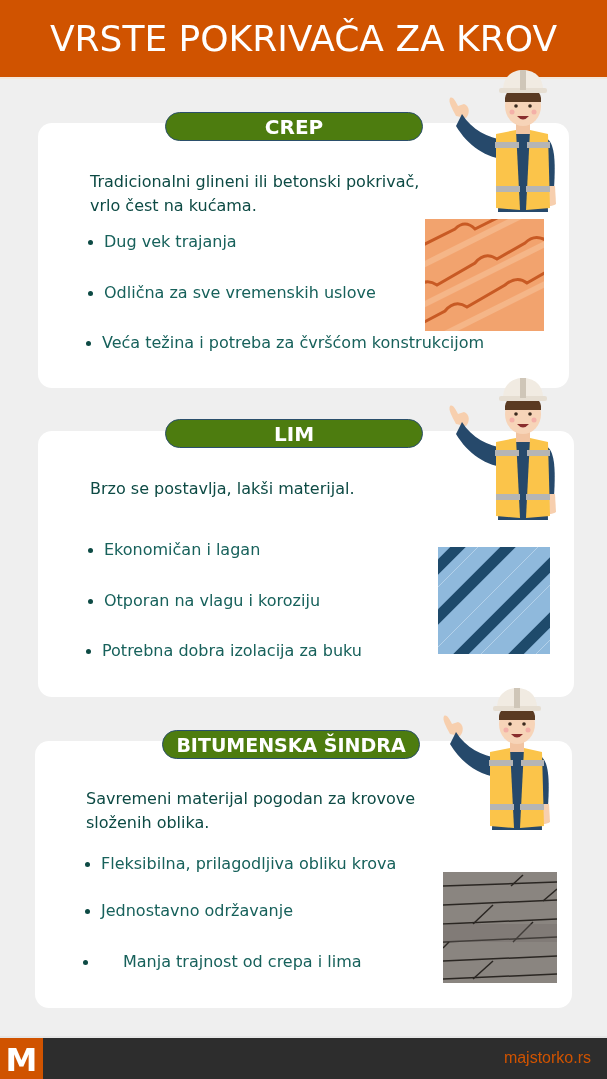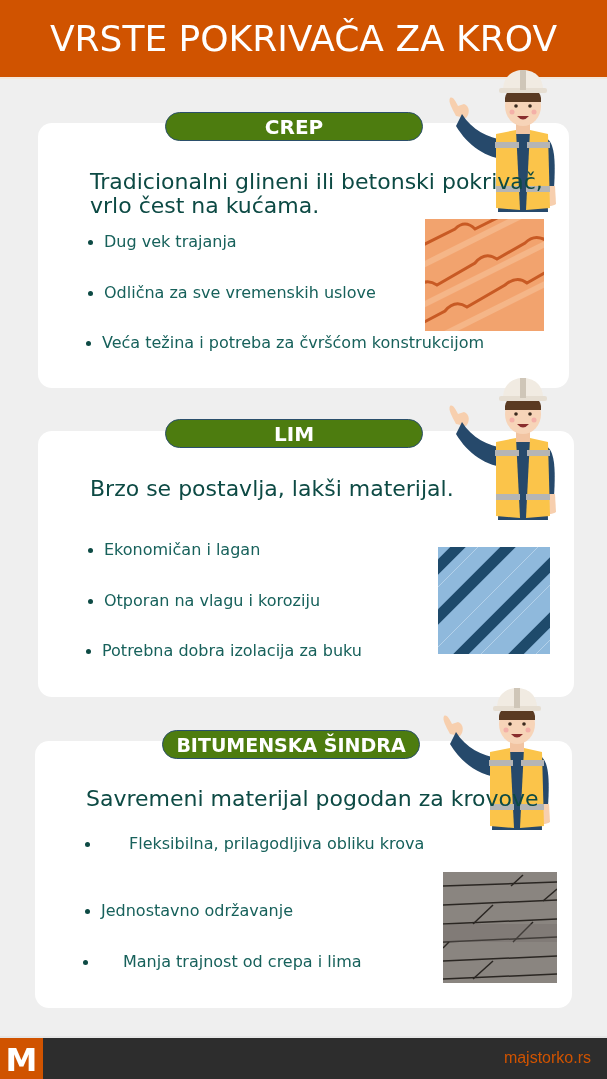--- a/index.html
+++ b/index.html
@@ -9,21 +9,21 @@
   .header { position: absolute; left: 0; top: 0; width: 607px; height: 79px; background: #d05300;
             display: flex; align-items: center; justify-content: center; border-bottom: 2px solid #f4e7dc; }
   .header h1 { color: #fff; font-family: "DejaVu Sans", sans-serif; font-weight: normal; font-size: 36px;
                letter-spacing: 0px; }
 
   .card { position: absolute; background: #fff; border-radius: 14px; }
   .pill { position: absolute; background: #4d7c0f; border-radius: 16px; color: #fff;
           font-family: "DejaVu Sans", sans-serif; font-weight: bold; font-size: 20px;
           display: flex; align-items: center; justify-content: center; height: 29px;
           border: 1.5px solid #2b4f6b; }
-  .intro { position: absolute; color: #0d4a44; font-family: "DejaVu Sans", sans-serif; font-size: 22px; line-height: 24px; }
+  .intro { position: absolute; color: #0d4a44; font-family: "DejaVu Sans", sans-serif; font-size: 16px; line-height: 24px; }
   .bullet { position: absolute; color: #17615b; font-family: "DejaVu Sans", sans-serif; font-size: 16px;
             line-height: 20px; display: flex; align-items: center; white-space: nowrap; }
   .bullet .dot { width: 5px; height: 5px; border-radius: 50%; background: #0d4a44; margin-right: 11px; flex: none; }
 
   .photo { position: absolute; overflow: hidden; }
 
   .worker { position: absolute; width: 130px; height: 150px; }
 
   .footer { position: absolute; left: 0; top: 1036px; width: 607px; height: 43px; background: #2d2d2d;
             border-top: 2px solid #e6e6e6; }
@@ -148,22 +148,23 @@
   </g>
 </svg>
 
 <div class="card" style="left:35px; top:741px; width:537px; height:267px;"></div>
 <div class="pill" style="left:162px; top:730px; width:258px; font-size:19px;">BITUMENSKA ŠINDRA</div>
 <svg class="worker" style="left:432px; top:686px;" viewBox="0 0 130 150">
     <use href="#worker-fig"></use>
   </svg>
 <div class="intro" style="left:86px; top:787px;">
   <div>Savremeni materijal pogodan za krovove</div>
+  <div>složenih oblika.</div>
 </div>
-<div class="bullet" style="left:85px; top:834px;gap:28px;">
+<div class="bullet" style="left:85px; top:854px;">
     <span class="dot"></span>
     <span>Fleksibilna, prilagodljiva obliku krova</span>
   </div>
 <div class="bullet" style="left:85px; top:901px;">
     <span class="dot"></span>
     <span>Jednostavno održavanje</span>
   </div>
 <div class="bullet" style="left:83px; top:952px;gap:24px;">
     <span class="dot"></span>
     <span>Manja trajnost od crepa i lima</span>

